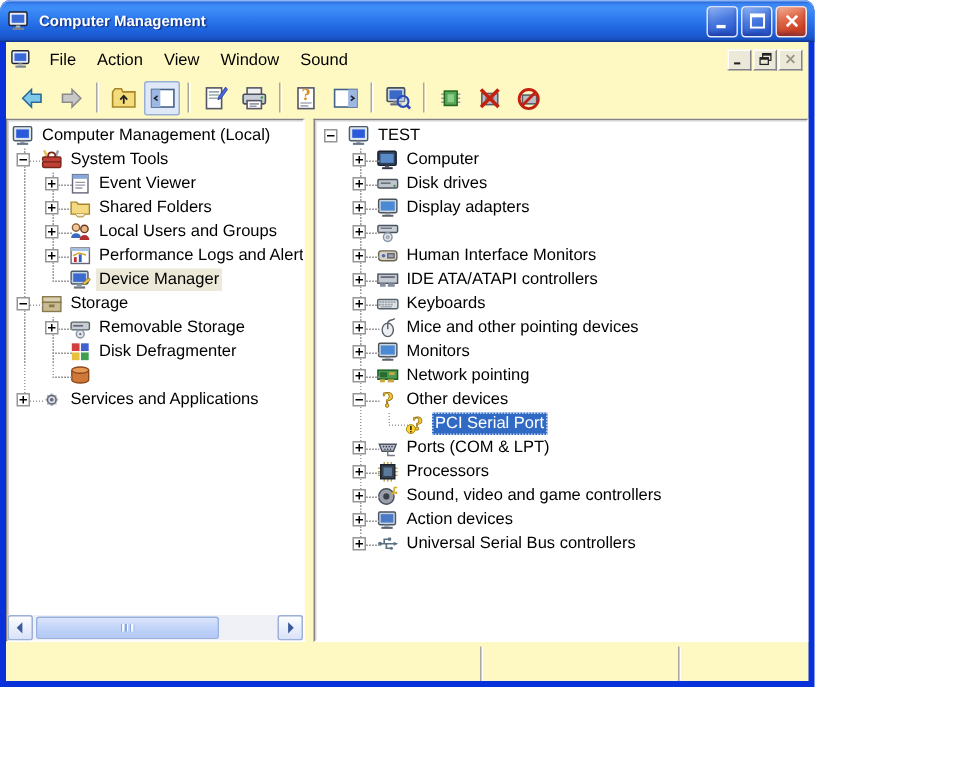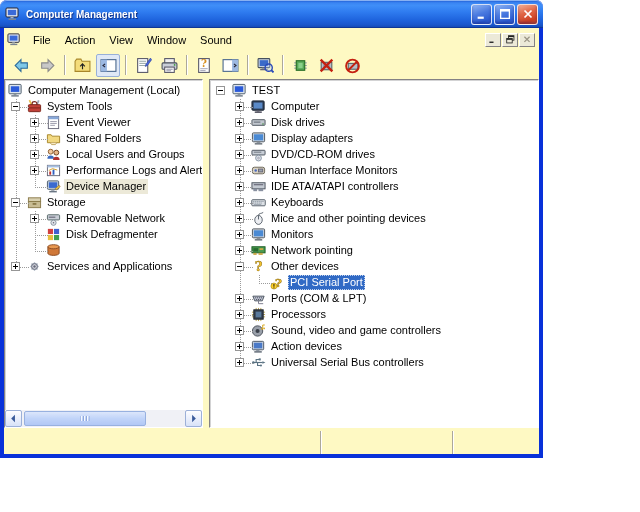--- a/index.html
+++ b/index.html
@@ -410,21 +410,21 @@
                 <span class="box plus"></span>
               </span>
               <span class="icn">
                 <svg viewBox="0 0 16 16" xmlns="http://www.w3.org/2000/svg">
                   <rect x="1.5" y="4" width="13" height="5.5" rx="1" fill="#c8cdd6" stroke="#566"></rect>
                   <rect x="3" y="6" width="7" height="1.2" fill="#667"></rect>
                   <circle cx="8" cy="12.5" r="2.8" fill="#e0e4ea" stroke="#8893a0"></circle>
                   <circle cx="8" cy="12.5" r="0.8" fill="#667"></circle>
                 </svg>
               </span>
-              <span class="tlabel">Removable Network</span>
+              <span class="tlabel">Removable Storage</span>
             </div>
             <div class="trow">
               <span class="tcell gv"></span>
               <span class="tcell exp stub vfull"></span>
               <span class="icn">
                 <svg viewBox="0 0 16 16" xmlns="http://www.w3.org/2000/svg">
                   <rect x="2" y="2" width="5.5" height="5.5" fill="#d04040"></rect>
                   <rect x="8.5" y="2" width="5.5" height="5.5" fill="#4060d0"></rect>
                   <rect x="2" y="8.5" width="5.5" height="5.5" fill="#e8c040"></rect>
                   <rect x="8.5" y="8.5" width="5.5" height="5.5" fill="#40a050"></rect>
@@ -543,21 +543,20 @@
                 <span class="box plus"></span>
               </span>
               <span class="icn">
                 <svg viewBox="0 0 16 16" xmlns="http://www.w3.org/2000/svg">
                   <rect x="1" y="3.5" width="14" height="5" rx="0.8" fill="#c8ced6" stroke="#4a525c"></rect>
                   <rect x="3" y="5" width="8" height="1" fill="#6a727c"></rect>
                   <circle cx="8" cy="11.8" r="3.1" fill="#dde2e8" stroke="#8895a5"></circle>
                   <circle cx="8" cy="11.8" r="0.9" fill="#fff" stroke="#99a"></circle>
                 </svg>
               </span>
-              <span class="tlabel">DVD/CD-ROM drives</span>
             </div>
             <div class="trow">
               <span class="tcell"></span>
               <span class="tcell exp stub vfull">
                 <span class="box plus"></span>
               </span>
               <span class="icn">
                 <svg viewBox="0 0 16 16" xmlns="http://www.w3.org/2000/svg">
                   <rect x="1.5" y="4.5" width="13" height="7" rx="2" fill="#d8d2c2" stroke="#6a6456"></rect>
                   <circle cx="5" cy="8" r="1.3" fill="#4a6ac0"></circle>

